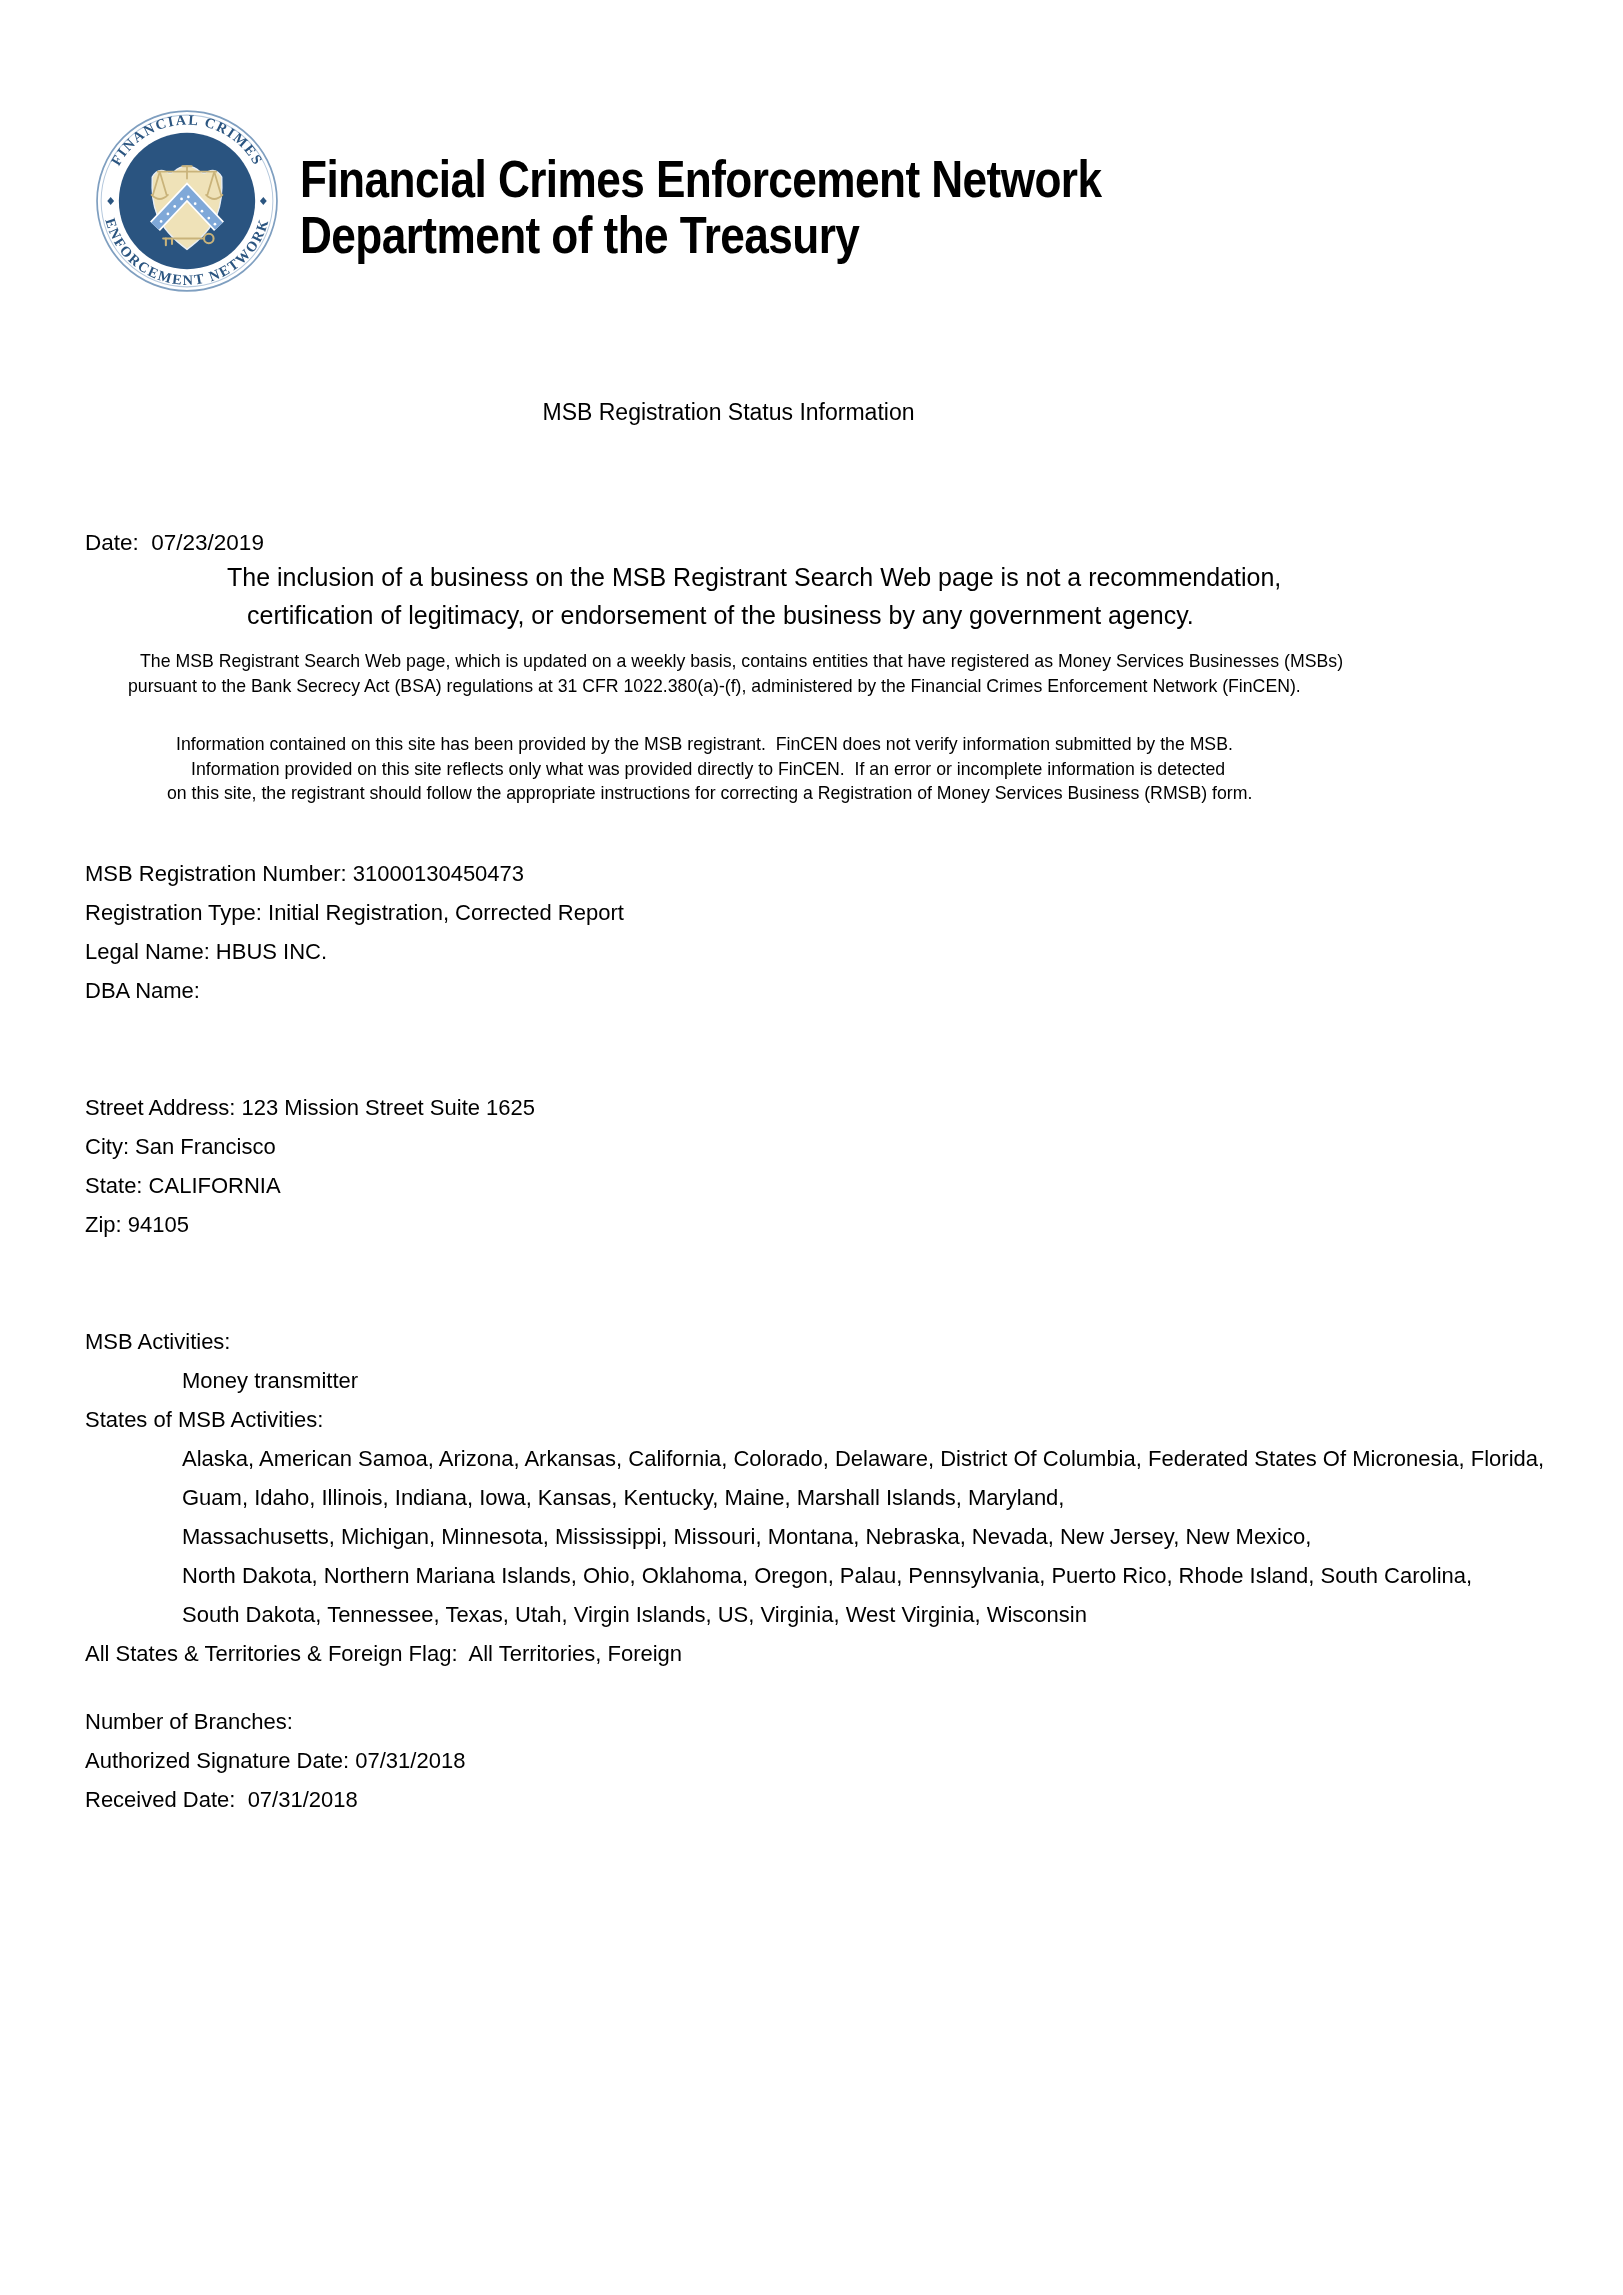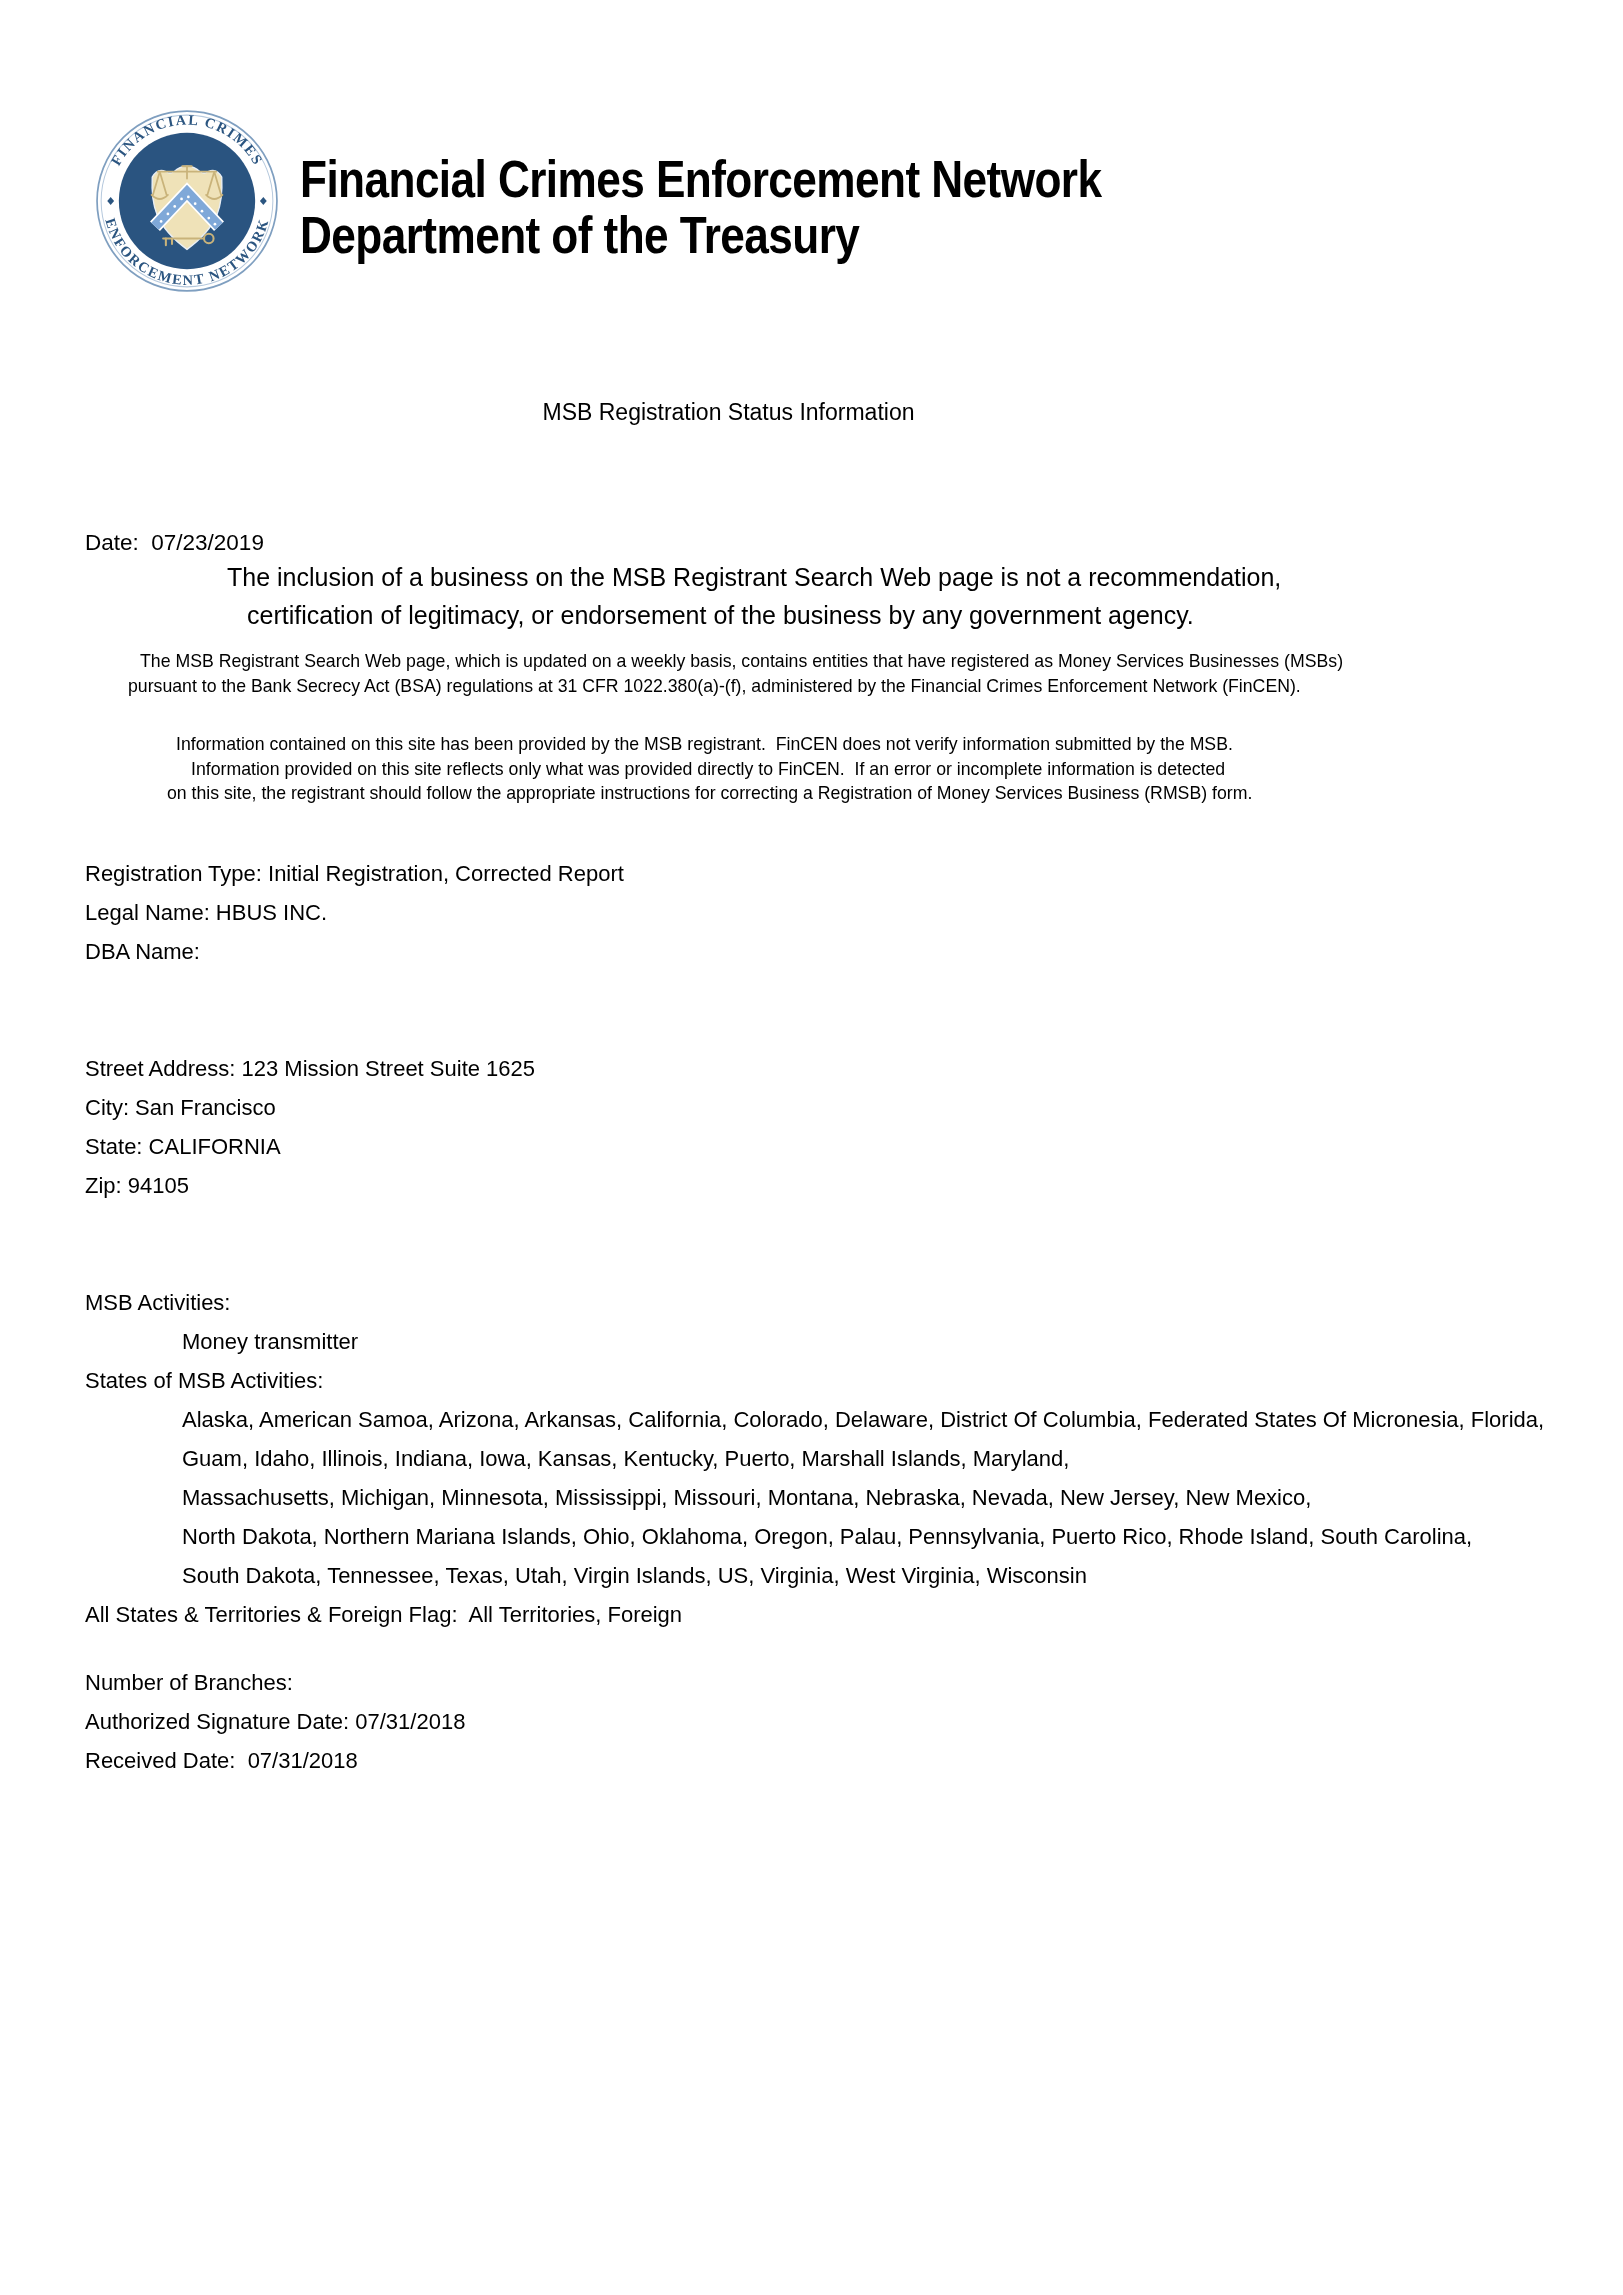--- a/index.html
+++ b/index.html
@@ -123,20 +123,21 @@
       <div class="line" style="padding-left:43px">pursuant to the Bank Secrecy Act (BSA) regulations at 31 CFR 1022.380(a)-(f), administered by the Financial Crimes Enforcement Network (FinCEN).</div>
     </div>
 
     <div class="sub2">
       <div class="line" style="padding-left:91px">Information contained on this site has been provided by the MSB registrant.  FinCEN does not verify information submitted by the MSB.</div>
       <div class="line" style="padding-left:106px">Information provided on this site reflects only what was provided directly to FinCEN.  If an error or incomplete information is detected</div>
       <div class="line" style="padding-left:82px">on this site, the registrant should follow the appropriate instructions for correcting a Registration of Money Services Business (RMSB) form.</div>
     </div>
 
     <div class="info info-reg">
+      <div class="line">MSB Registration Number: 31000130450473</div>
       <div class="line">Registration Type: Initial Registration, Corrected Report</div>
       <div class="line">Legal Name: HBUS INC.</div>
       <div class="line">DBA Name:</div>
     </div>
 
     <div class="spacer-2"></div>
 
     <div class="info">
       <div class="line">Street Address: 123 Mission Street Suite 1625</div>
       <div class="line">City: San Francisco</div>
@@ -144,21 +145,21 @@
       <div class="line">Zip: 94105</div>
     </div>
 
     <div class="spacer-2"></div>
 
     <div class="info">
       <div class="line">MSB Activities:</div>
       <div class="line indent">Money transmitter</div>
       <div class="line">States of MSB Activities:</div>
       <div class="line indent">Alaska, American Samoa, Arizona, Arkansas, California, Colorado, Delaware, District Of Columbia, Federated States Of Micronesia, Florida,</div>
-      <div class="line indent">Guam, Idaho, Illinois, Indiana, Iowa, Kansas, Kentucky, Puerto, Marshall Islands, Maryland,</div>
+      <div class="line indent">Guam, Idaho, Illinois, Indiana, Iowa, Kansas, Kentucky, Maine, Marshall Islands, Maryland,</div>
       <div class="line indent">Massachusetts, Michigan, Minnesota, Mississippi, Missouri, Montana, Nebraska, Nevada, New Jersey, New Mexico,</div>
       <div class="line indent">North Dakota, Northern Mariana Islands, Ohio, Oklahoma, Oregon, Palau, Pennsylvania, Puerto Rico, Rhode Island, South Carolina,</div>
       <div class="line indent">South Dakota, Tennessee, Texas, Utah, Virgin Islands, US, Virginia, West Virginia, Wisconsin</div>
       <div class="line">All States &amp; Territories &amp; Foreign Flag:  All Territories, Foreign</div>
     </div>
 
     <div class="spacer-footer"></div>
 
     <div class="info">
       <div class="line">Number of Branches:</div>

